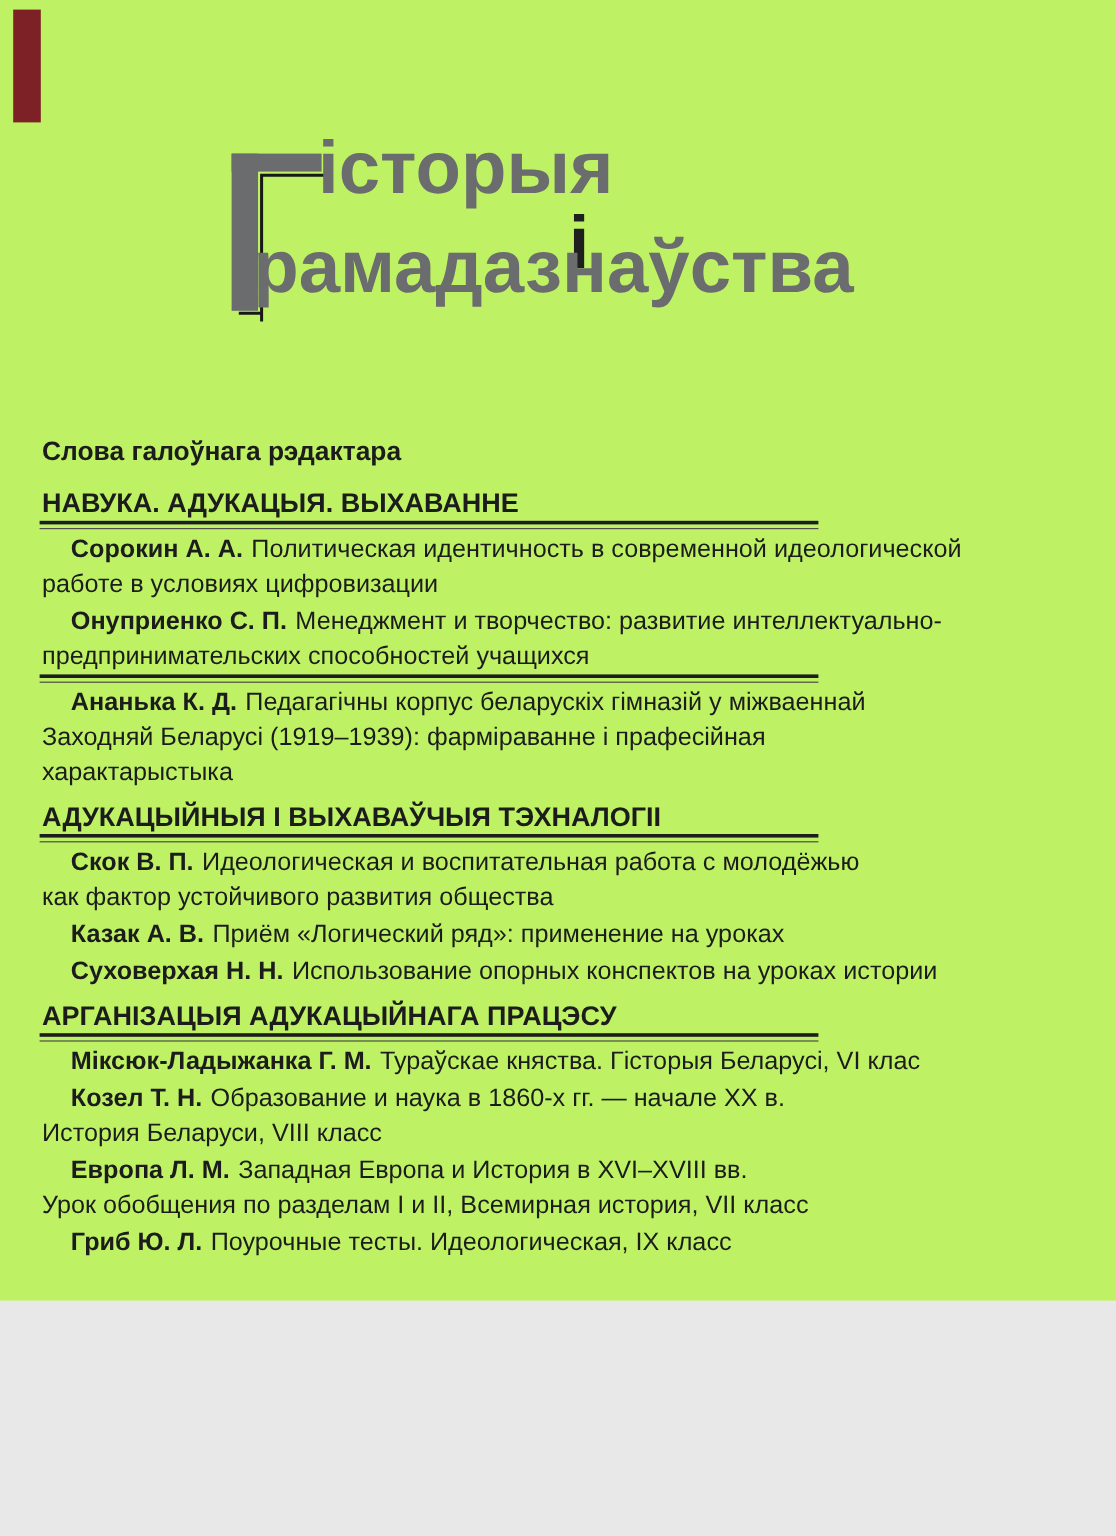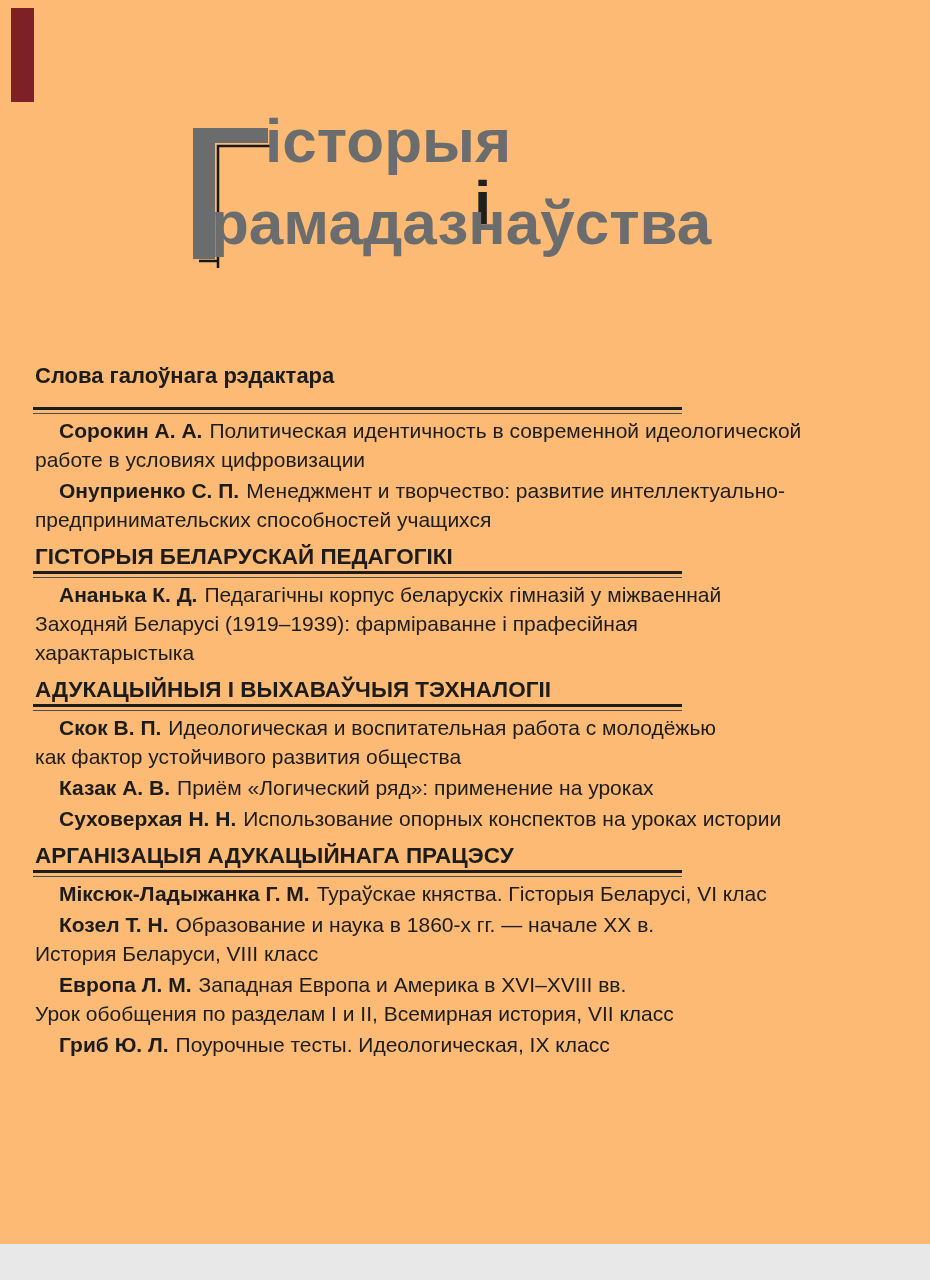--- a/index.html
+++ b/index.html
@@ -1,19 +1,19 @@
 <!DOCTYPE html>
 <html><head>
 <meta charset="utf-8">
 <style>
   html,body{margin:0;padding:0;background:#e8e8e8;}
   .page{
     position:relative;
-    width:930px;height:1244px;
-    background:#fdba74;
+    width:930px;height:1084px;
+    background:#bef264;
     overflow:hidden;
     font-family:"Liberation Sans", sans-serif;
     color:#1c1c1c;
   }
   
   .red-bar{position:absolute;left:11px;top:8px;width:23px;height:94px;}
   .black-bar{position:absolute;left:10px;top:1247px;width:94px;height:13px;}
   
   .logo{position:absolute;left:0;top:0;width:930px;height:310px;}
   .logo .g-arm{position:absolute;left:193px;top:128px;width:75px;height:15px;}
@@ -62,31 +62,31 @@
     </svg>
     <div class="word w1" style="color: rgb(106, 108, 110);">історыя</div>
     <div class="word w2" style="color: rgb(31, 31, 31);">і</div>
     <div class="word w3" style="color: rgb(106, 108, 110); text-align: center;">рамадазнаўства</div>
   </div>
 
   <div class="content">
 
     <p class="editor-note">Слова галоўнага рэдактара</p>
 
+    <h2 class="section-heading">НАВУКА. АДУКАЦЫЯ. ВЫХАВАННЕ</h2>
     <div class="rule"></div>
     <p class="entry">
       <span class="author">Сорокин А. А.</span><span>Политическая идентичность в современной идеологической</span><br>
       <span>работе в условиях цифровизации</span>
     </p>
     <p class="entry">
       <span class="author">Онуприенко С. П.</span><span>Менеджмент и творчество: развитие интеллектуально-</span><br>
       <span>предпринимательских способностей учащихся</span>
     </p>
 
-    <h2 class="section-heading">ГІСТОРЫЯ БЕЛАРУСКАЙ ПЕДАГОГІКІ</h2>
     <div class="rule"></div>
     <p class="entry">
       <span class="author">Ананька К. Д.</span><span>Педагагічны корпус беларускіх гімназій у міжваеннай</span><br>
       <span>Заходняй Беларусі (1919–1939): фарміраванне і прафесійная</span><br>
       <span>характарыстыка</span>
     </p>
 
     <h2 class="section-heading">АДУКАЦЫЙНЫЯ І ВЫХАВАЎЧЫЯ ТЭХНАЛОГІІ</h2>
     <div class="rule"></div>
     <p class="entry">
@@ -103,21 +103,21 @@
     <h2 class="section-heading">АРГАНІЗАЦЫЯ АДУКАЦЫЙНАГА ПРАЦЭСУ</h2>
     <div class="rule"></div>
     <p class="entry">
       <span class="author">Міксюк-Ладыжанка Г. М.</span><span>Тураўскае княства. Гісторыя Беларусі, VI клас</span>
     </p>
     <p class="entry">
       <span class="author">Козел Т. Н.</span><span>Образование и наука в 1860-х гг. — начале XX в.</span><br>
       <span>История Беларуси, VIII класс</span>
     </p>
     <p class="entry">
-      <span class="author">Европа Л. М.</span><span>Западная Европа и Америка в XVI–XVIII вв.</span><br>
+      <span class="author">Европа Л. М.</span><span>Западная Европа и История в XVI–XVIII вв.</span><br>
       <span>Урок обобщения по разделам I и II, Всемирная история, VII класс</span>
     </p>
     <p class="entry">
       <span class="author">Гриб Ю. Л.</span><span>Поурочные тесты. Идеологическая, IX класс</span>
     </p>
 
   </div>
 </div>
 
 </body></html>

